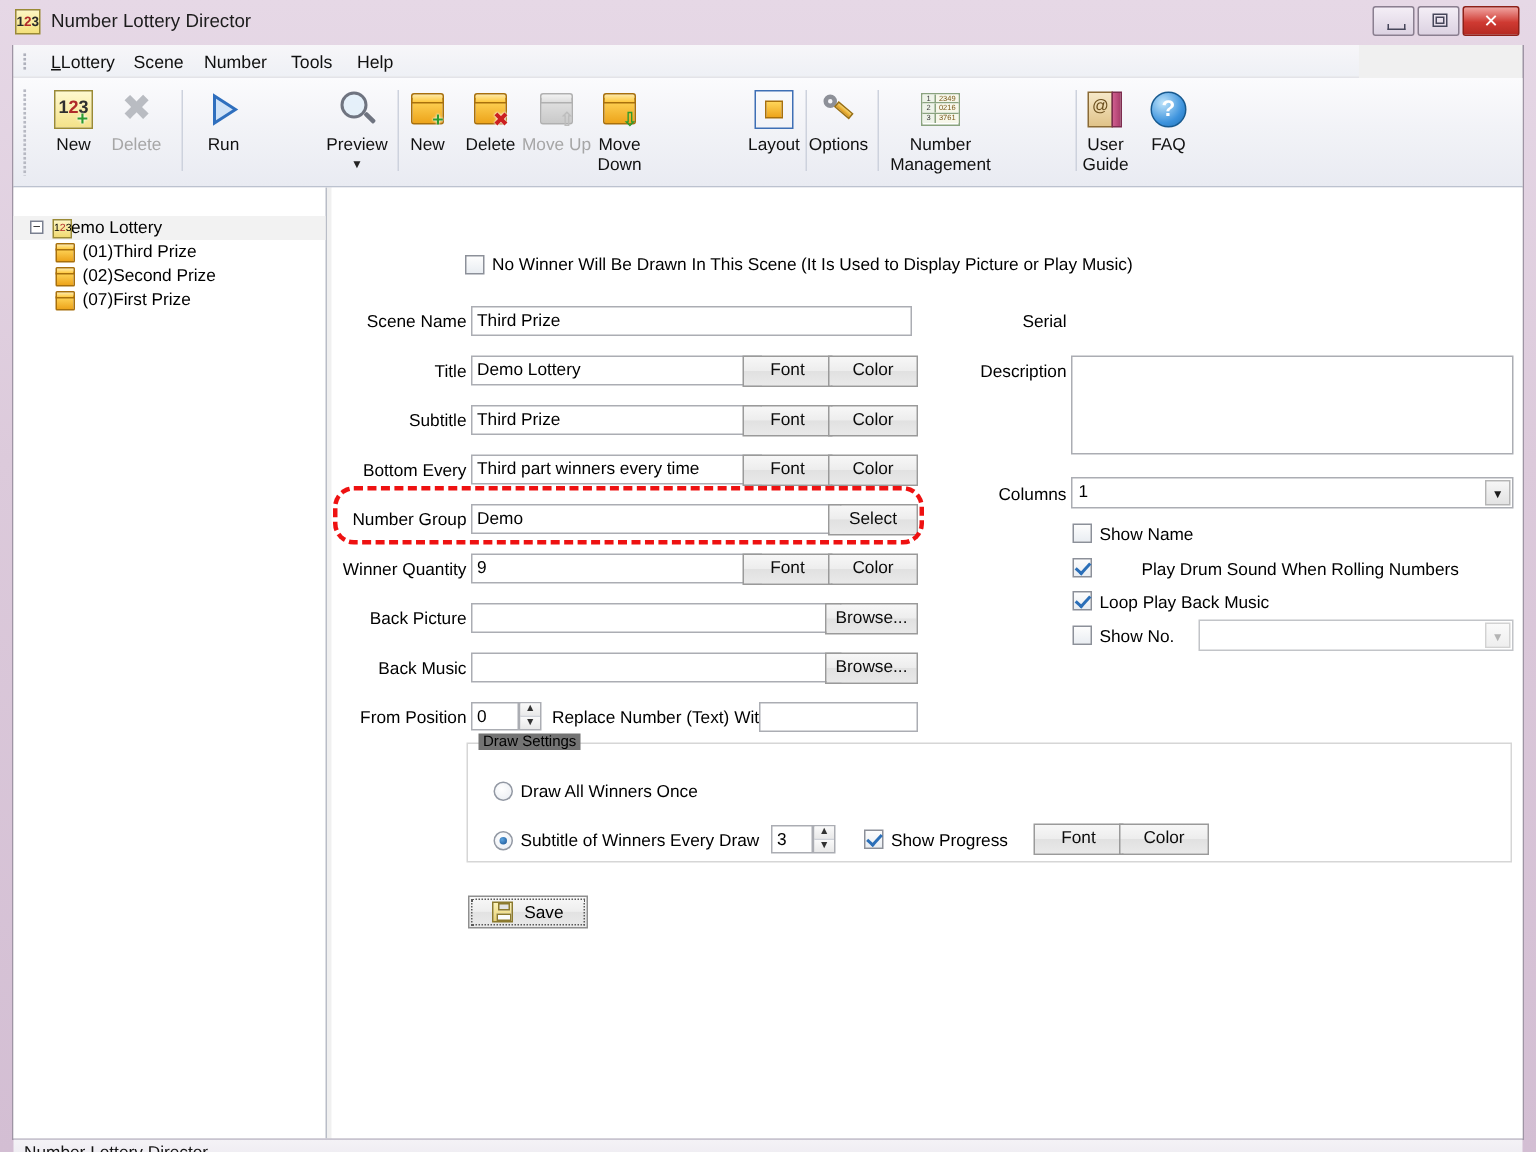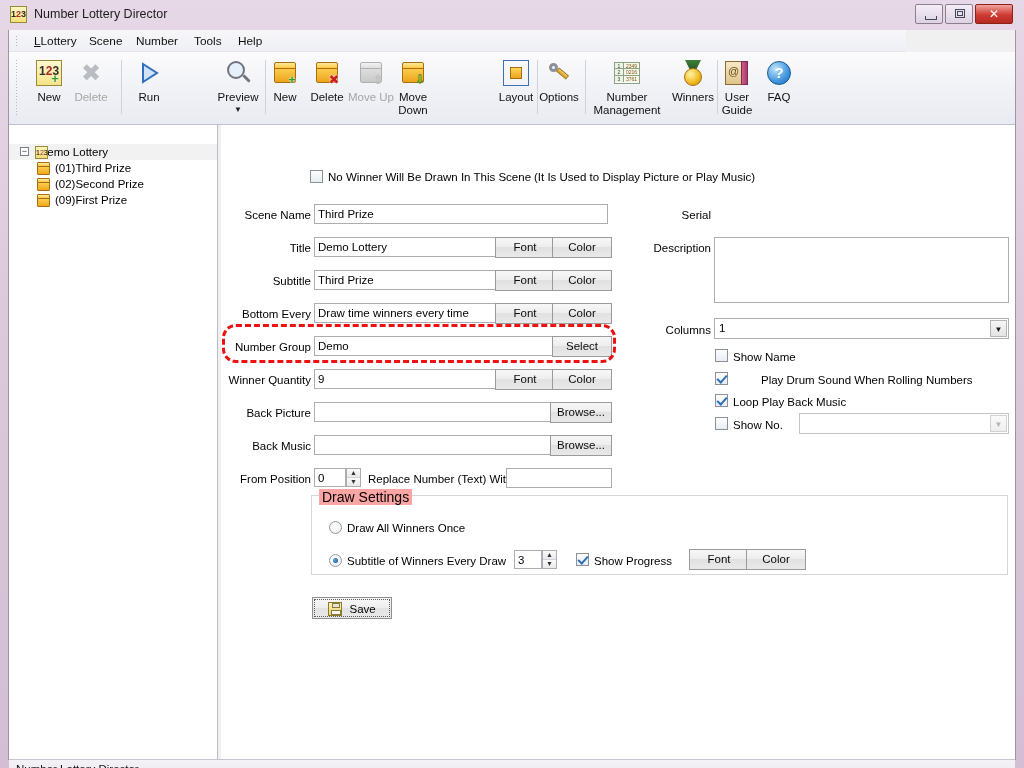--- a/index.html
+++ b/index.html
@@ -209,21 +209,21 @@
     background:linear-gradient(180deg,#f6f6f6,#e3e3e3);border:1px solid #b5b5b5;box-sizing:border-box;
     text-align:center;font-size:8px;line-height:17px;color:#1b1b1b;}
   .combo.dis{background:#fff;border-color:#c2c4c8;}
   .combo.dis .carrow{background:linear-gradient(180deg,#fafafa,#eeeeee);border-color:#d2d2d2;color:#b4b4b4;}
   .spin{position:absolute;width:15px;box-sizing:border-box;border:1px solid #abadb3;background:#fff;}
   .spin .up,.spin .dn{position:absolute;left:0;right:0;height:8px;
     background:linear-gradient(180deg,#fafafa,#e9e9e9);text-align:center;font-size:7px;line-height:7px;color:#333;}
   .spin .up{top:0;border-bottom:1px solid #cfd2d8;}
   .spin .dn{bottom:0;}
   .groupbox{position:absolute;box-sizing:border-box;border:1px solid #d6d6d6;}
-  .gtitle{position:absolute;background:#fca5a5;padding:0 3px;font-size:14px;color:#000;}
+  .gtitle{position:absolute;background:#737373;padding:0 3px;font-size:10px;color:#000;}
 
   #redbox{
     position:absolute;left:1px;top:199px;width:394px;height:39px;
     border:3px dashed #ee1111;border-radius:14px;box-sizing:border-box;pointer-events:none;
   }
   #savebtn{
     position:absolute;left:91px;top:472px;width:80px;height:22px;box-sizing:border-box;
     background:linear-gradient(180deg,#f8f8f8 0%,#eeeeee 48%,#e2e2e2 50%,#eaeaea 100%);
     border:1px solid #8f8f8f;
   }
@@ -382,26 +382,20 @@
               </div>
               <div style="border-bottom:none">
                 <b>3</b>
                 <i>3761</i>
               </div>
             </div>
         </div>
         <div class="tlabel">Number Management</div>
       </div>
 
-      <div class="tbtn" style="left:656px;width:56px">
-        <div class="tbi">
-            <div class="medal"></div>
-          </div>
-        <div class="tlabel">Winners</div>
-      </div>
 
       <div class="tsep" style="left:708px"></div>
 
       <div class="tbtn" style="left:704px;width:48px">
         <div class="tbi">
             <div class="book">
               <em>@</em>
             </div>
           </div>
         <div class="tlabel">User Guide</div>
@@ -429,21 +423,21 @@
         <div class="tnode child">
           <span class="ticon"><span class="minicube"></span></span>
           <span>(01)Third Prize</span>
         </div>
         <div class="tnode child">
           <span class="ticon"><span class="minicube"></span></span>
           <span>(02)Second Prize</span>
         </div>
         <div class="tnode child">
           <span class="ticon"><span class="minicube"></span></span>
-          <span>(09)First Prize</span>
+          <span>(07)First Prize</span>
         </div>
       </div>
     </div>
     <div id="sb-splitter"></div>
 
     <div id="content">
 
       <div class="cbx" style="left:89px;top:45px"></div>
       <div class="ctext" style="left:107px;top:45px">No Winner Will Be Drawn In This Scene</div>
       <div class="ctext" style="left:313px;top:45px">(It Is Used to Display Picture or Play Music)</div>
@@ -455,21 +449,21 @@
       <div class="tbox" style="left:93px;top:112px;width:194px;height:20px">Demo Lottery</div>
       <div class="btn" style="left:274px;top:112px;width:60px;height:21px;line-height:19px">Font</div>
       <div class="btn" style="left:331px;top:112px;width:60px;height:21px;line-height:19px">Color</div>
 
       <div class="flabel" style="left:0px;top:149px;width:90px">Subtitle</div>
       <div class="tbox" style="left:93px;top:145px;width:194px;height:20px">Third Prize</div>
       <div class="btn" style="left:274px;top:145px;width:60px;height:21px;line-height:19px">Font</div>
       <div class="btn" style="left:331px;top:145px;width:60px;height:21px;line-height:19px">Color</div>
 
       <div class="flabel" style="left:0px;top:182px;width:90px">Bottom Every</div>
-      <div class="tbox" style="left:93px;top:178px;width:194px;height:20px">Draw time winners every time</div>
+      <div class="tbox" style="left:93px;top:178px;width:194px;height:20px">Third part winners every time</div>
       <div class="btn" style="left:274px;top:178px;width:60px;height:21px;line-height:19px">Font</div>
       <div class="btn" style="left:331px;top:178px;width:60px;height:21px;line-height:19px">Color</div>
 
       <div class="flabel" style="left:0px;top:215px;width:90px">Number Group</div>
       <div class="tbox" style="left:93px;top:211px;width:247px;height:20px">Demo</div>
       <div class="btn" style="left:331px;top:211px;width:60px;height:21px;line-height:19px">Select</div>
       <div id="redbox"></div>
 
       <div class="flabel" style="left:0px;top:248px;width:90px">Winner Quantity</div>
       <div class="tbox" style="left:93px;top:244px;width:194px;height:20px">9</div>

